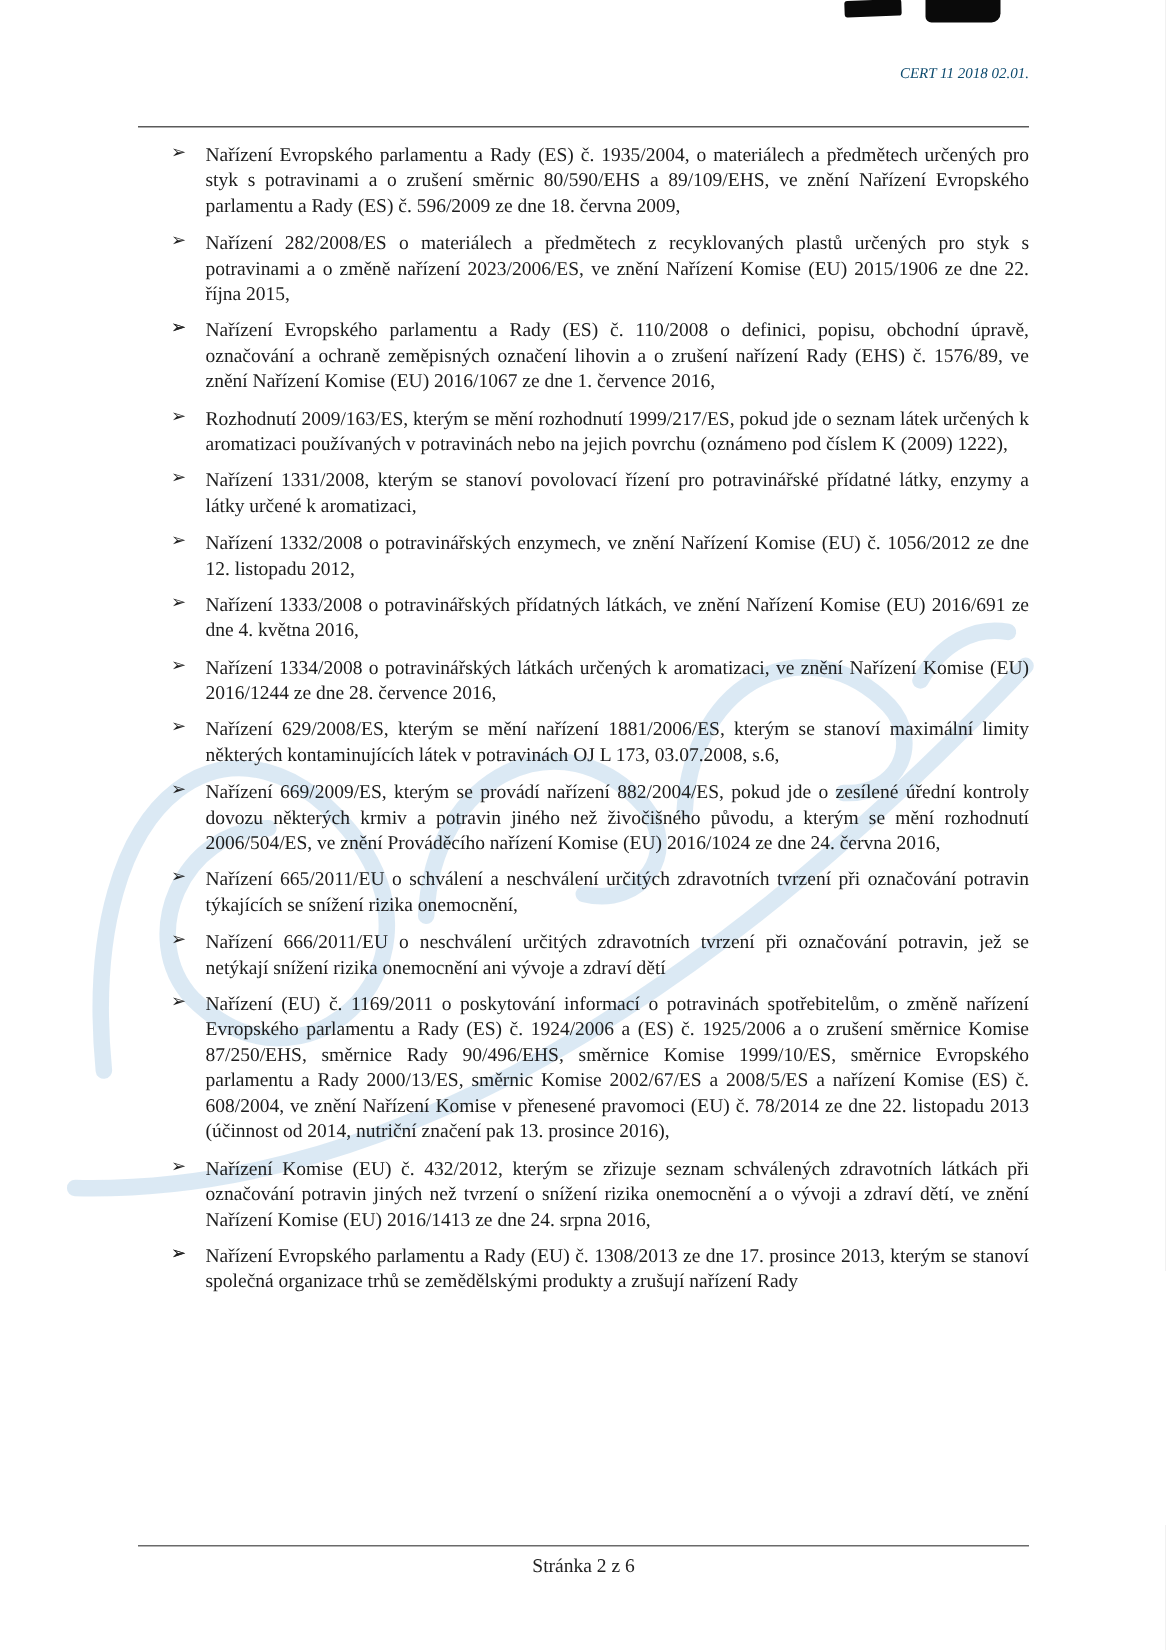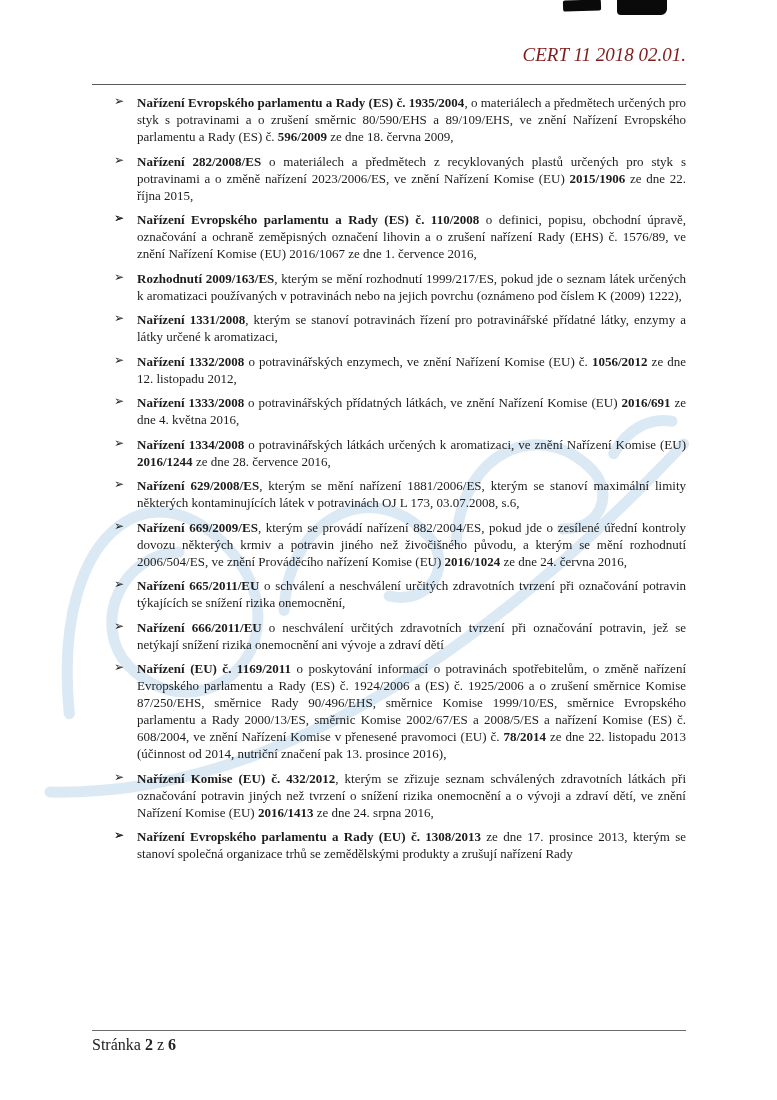--- a/index.html
+++ b/index.html
@@ -21,22 +21,22 @@
   }
   .artifact-1 { top: 0; left: 563px; width: 38px; height: 11px; transform: rotate(-2deg); }
   .artifact-2 { top: 0; left: 617px; width: 50px; height: 15px; border-radius: 0 0 6px 4px; }
   .doc-code {
     position: absolute;
     top: 44px;
     left: 92px;
     right: 91px;
     text-align: right;
     font-style: italic;
-    font-size: 19px;
-    color: #7f1d1d;
+    font-size: 10px;
+    color: #0c4a6e;
   }
   .rule-top {
     position: absolute;
     top: 84px;
     left: 92px;
     right: 91px;
     border-top: 1.2px solid #5a5a5a;
   }
   .content {
     position: absolute;
@@ -58,35 +58,35 @@
     text-align: justify;
   }
   .reg-list .bullet {
     position: absolute;
     left: 14px;
     top: -1px;
     font-family: "DejaVu Sans", sans-serif;
     font-size: 12px;
     color: #222;
   }
-  .bold { font-weight: bold; }
+  .bold { font-weight: normal; }
   .rule-bottom {
     position: absolute;
     top: 1030px;
     left: 92px;
     right: 91px;
     border-top: 1px solid #6a6a6a;
   }
   .footer-text {
     position: absolute;
     top: 1036px;
     left: 92px;
     right: 91px;
-    text-align: left;
-    font-size: 16px;
+    text-align: center;
+    font-size: 13px;
     color: #222;
   }
   .watermark {
     position: absolute;
     left: -60px;
     top: 270px;
     width: 820px;
     height: 560px;
     transform: rotate(-16deg);
     pointer-events: none;
@@ -114,21 +114,21 @@
 
   <div class="rule-top"></div>
 
   <div class="content">
     <ul class="reg-list">
         <li><span class="bullet">➢</span><span><span class="bold">Nařízení Evropského parlamentu a Rady (ES) č. 1935/2004</span><span>, o materiálech a předmětech určených pro styk s potravinami a o zrušení směrnic 80/590/EHS a 89/109/EHS, ve znění Nařízení Evropského parlamentu a Rady (ES) č. </span><span class="bold">596/2009</span><span> ze dne 18. června 2009,</span></span></li>
         <li><span class="bullet">➢</span><span><span class="bold">Nařízení 282/2008/ES</span><span> o materiálech a předmětech z recyklovaných plastů určených pro styk s potravinami a o změně nařízení 2023/2006/ES, ve znění Nařízení Komise (EU) </span><span class="bold">2015/1906</span><span> ze dne 22. října 2015,</span></span></li>
         <li><span class="bullet">➢</span></li>
         <li><span class="bullet">➢</span><span><span class="bold">Nařízení Evropského parlamentu a Rady (ES) č. 110/2008</span><span> o definici, popisu, obchodní úpravě, označování a ochraně zeměpisných označení lihovin a o zrušení nařízení Rady (EHS) č. 1576/89, ve znění Nařízení Komise (EU) 2016/1067 ze dne 1. července 2016,</span></span></li>
         <li><span class="bullet">➢</span><span><span class="bold">Rozhodnutí 2009/163/ES</span><span>, kterým se mění rozhodnutí 1999/217/ES, pokud jde o seznam látek určených k aromatizaci používaných v potravinách nebo na jejich povrchu (oznámeno pod číslem K (2009) 1222),</span></span></li>
-        <li><span class="bullet">➢</span><span><span class="bold">Nařízení 1331/2008</span><span>, kterým se stanoví potravinách řízení pro potravinářské přídatné látky, enzymy a látky určené k aromatizaci,</span></span></li>
+        <li><span class="bullet">➢</span><span><span class="bold">Nařízení 1331/2008</span><span>, kterým se stanoví povolovací řízení pro potravinářské přídatné látky, enzymy a látky určené k aromatizaci,</span></span></li>
         <li><span class="bullet">➢</span><span><span class="bold">Nařízení 1332/2008</span><span> o potravinářských enzymech, ve znění Nařízení Komise (EU) č. </span><span class="bold">1056/2012</span><span> ze dne 12. listopadu 2012,</span></span></li>
         <li><span class="bullet">➢</span><span><span class="bold">Nařízení 1333/2008</span><span> o potravinářských přídatných látkách, ve znění Nařízení Komise (EU) </span><span class="bold">2016/691</span><span> ze dne 4. května 2016,</span></span></li>
         <li><span class="bullet">➢</span><span><span class="bold">Nařízení 1334/2008</span><span> o potravinářských látkách určených k aromatizaci, ve znění Nařízení Komise (EU) </span><span class="bold">2016/1244</span><span> ze dne 28. července 2016,</span></span></li>
         <li><span class="bullet">➢</span><span><span class="bold">Nařízení 629/2008/ES</span><span>, kterým se mění nařízení 1881/2006/ES, kterým se stanoví maximální limity některých kontaminujících látek v potravinách  OJ L 173, 03.07.2008, s.6,</span></span></li>
         <li><span class="bullet">➢</span><span><span class="bold">Nařízení 669/2009/ES</span><span>, kterým se provádí nařízení  882/2004/ES, pokud jde o zesílené úřední kontroly dovozu některých krmiv a potravin jiného než živočišného původu, a kterým se mění rozhodnutí 2006/504/ES, ve znění Prováděcího nařízení Komise (EU) </span><span class="bold">2016/1024</span><span> ze dne 24. června 2016,</span></span></li>
         <li><span class="bullet">➢</span><span><span class="bold">Nařízení 665/2011/EU</span><span> o schválení a neschválení určitých zdravotních tvrzení při označování potravin týkajících se snížení rizika onemocnění,</span></span></li>
         <li><span class="bullet">➢</span><span><span class="bold">Nařízení 666/2011/EU</span><span> o neschválení určitých zdravotních tvrzení při označování potravin, jež se netýkají snížení rizika onemocnění ani vývoje a zdraví dětí</span></span></li>
         <li><span class="bullet">➢</span><span><span class="bold">Nařízení (EU) č. 1169/2011</span><span>  o poskytování informací o potravinách spotřebitelům, o změně nařízení Evropského parlamentu a Rady (ES) č. 1924/2006 a (ES) č. 1925/2006 a o zrušení směrnice Komise 87/250/EHS, směrnice Rady 90/496/EHS, směrnice Komise 1999/10/ES, směrnice Evropského parlamentu a Rady 2000/13/ES, směrnic Komise 2002/67/ES a 2008/5/ES a nařízení Komise (ES) č. 608/2004, ve znění Nařízení Komise v přenesené pravomoci (EU) č. </span><span class="bold">78/2014</span><span> ze dne 22. listopadu 2013 (účinnost od 2014, nutriční značení pak 13. prosince 2016),</span></span></li>
         <li><span class="bullet">➢</span><span><span class="bold">Nařízení Komise (EU) č. 432/2012</span><span>, kterým se zřizuje seznam schválených zdravotních látkách při označování potravin jiných než tvrzení o snížení rizika onemocnění a o vývoji a zdraví dětí, ve znění Nařízení Komise (EU) </span><span class="bold">2016/1413</span><span> ze dne 24. srpna 2016,</span></span></li>
         <li><span class="bullet">➢</span></li>

